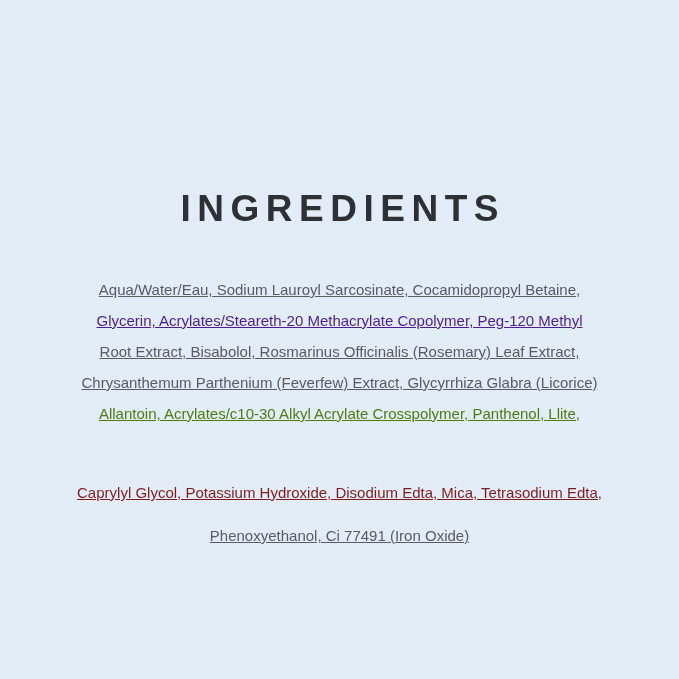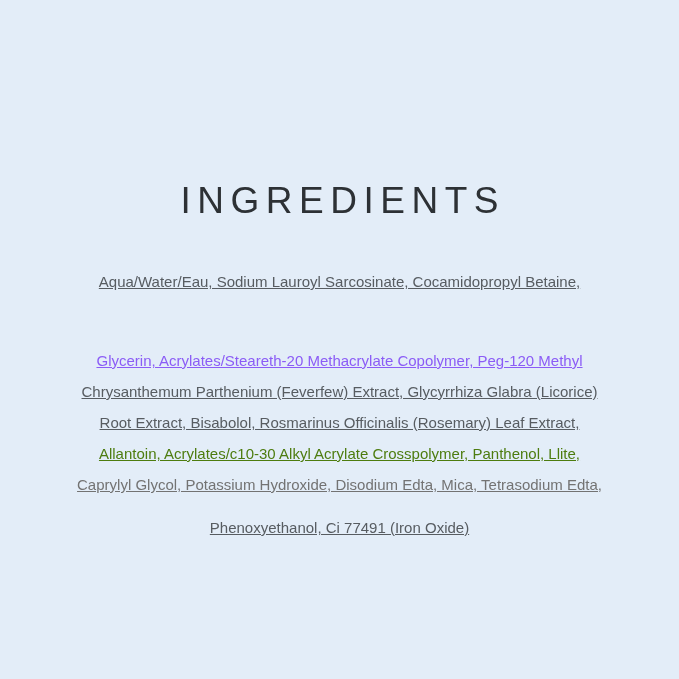--- a/index.html
+++ b/index.html
@@ -10,24 +10,24 @@
   }
   .canvas {
     width: 679px;
     height: 679px;
     background: #e3edf8;
     padding-top: 176px;
   }
   .title {
     text-align: center;
     font-size: 37px;
-    font-weight: 400;
+    font-weight: 700;
     letter-spacing: 6.5px;
     color: #2d3135;
-    margin: 4px 0 44px 0;
+    margin: 12px 0 44px 0;
     text-indent: 6.5px; 
   }
   .ingredients {
     width: 620px;
     margin: 0 auto;
     text-align: center;
   }
   .ingredient-line {
     font-size: 15px;
     line-height: 31px;
@@ -37,20 +37,20 @@
   }
 </style>
 </head>
 <body>
 
 <div class="canvas" style="background: rgb(227, 237, 248);">
   <h1 class="title" style="color: rgb(45, 49, 53);">INGREDIENTS</h1>
 
   <div class="ingredients">
     <div class="ingredient-line" style="color: rgb(87, 92, 97);">Aqua/Water/Eau, Sodium Lauroyl Sarcosinate, Cocamidopropyl Betaine,</div>
-    <div class="ingredient-line" style="color: #8b5cf6; margin-top: 48px;">Glycerin, Acrylates/Steareth-20 Methacrylate Copolymer, Peg-120 Methyl</div>
+    <div class="ingredient-line" style="color: #4c1d95;">Glycerin, Acrylates/Steareth-20 Methacrylate Copolymer, Peg-120 Methyl</div>
+    <div class="ingredient-line" style="color: rgb(87, 92, 97);">Root Extract, Bisabolol, Rosmarinus Officinalis (Rosemary) Leaf Extract,</div>
     <div class="ingredient-line" style="color: rgb(87, 92, 97);">Chrysanthemum Parthenium (Feverfew) Extract, Glycyrrhiza Glabra (Licorice)</div>
-    <div class="ingredient-line" style="color: rgb(87, 92, 97);">Root Extract, Bisabolol, Rosmarinus Officinalis (Rosemary) Leaf Extract,</div>
     <div class="ingredient-line" style="color: #4d7c0f;">Allantoin, Acrylates/c10-30 Alkyl Acrylate Crosspolymer, Panthenol, Llite,</div>
-    <div class="ingredient-line" style="color: #737373;">Caprylyl Glycol, Potassium Hydroxide, Disodium Edta, Mica, Tetrasodium Edta,</div>
+    <div class="ingredient-line" style="color: #7f1d1d; margin-top: 48px;">Caprylyl Glycol, Potassium Hydroxide, Disodium Edta, Mica, Tetrasodium Edta,</div>
     <div class="ingredient-line" style="color: rgb(87, 92, 97); margin-top: 12px;">Phenoxyethanol, Ci 77491 (Iron Oxide)</div>
   </div>
 </div>
 
 </body></html>

